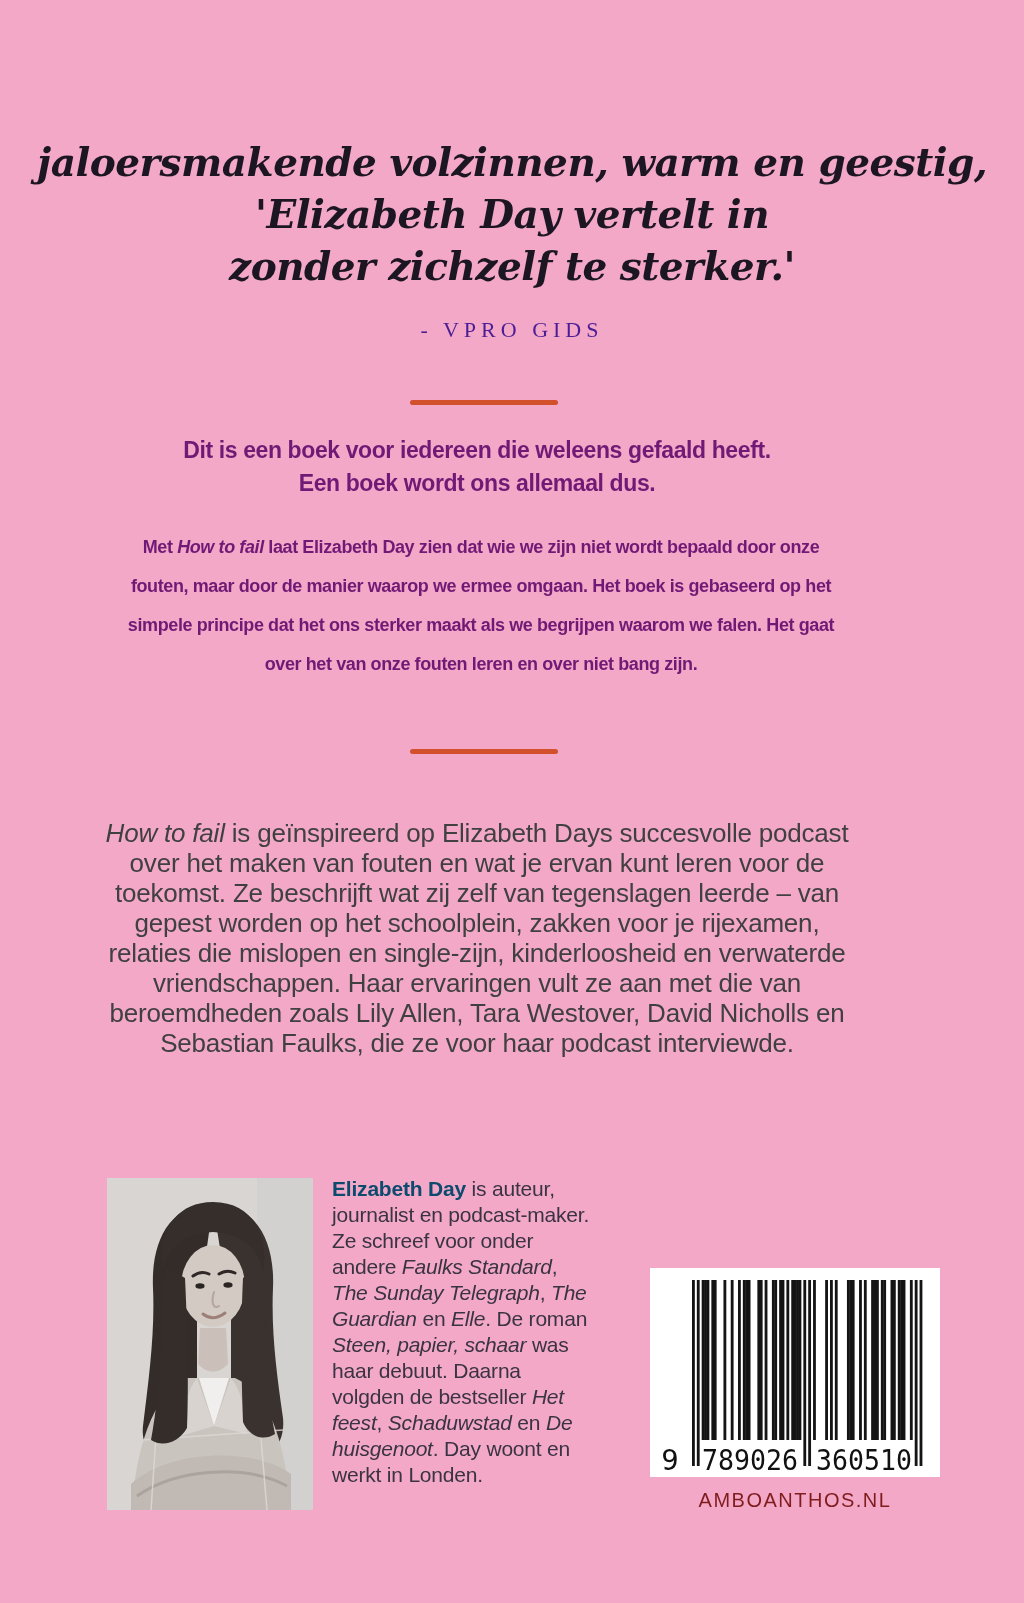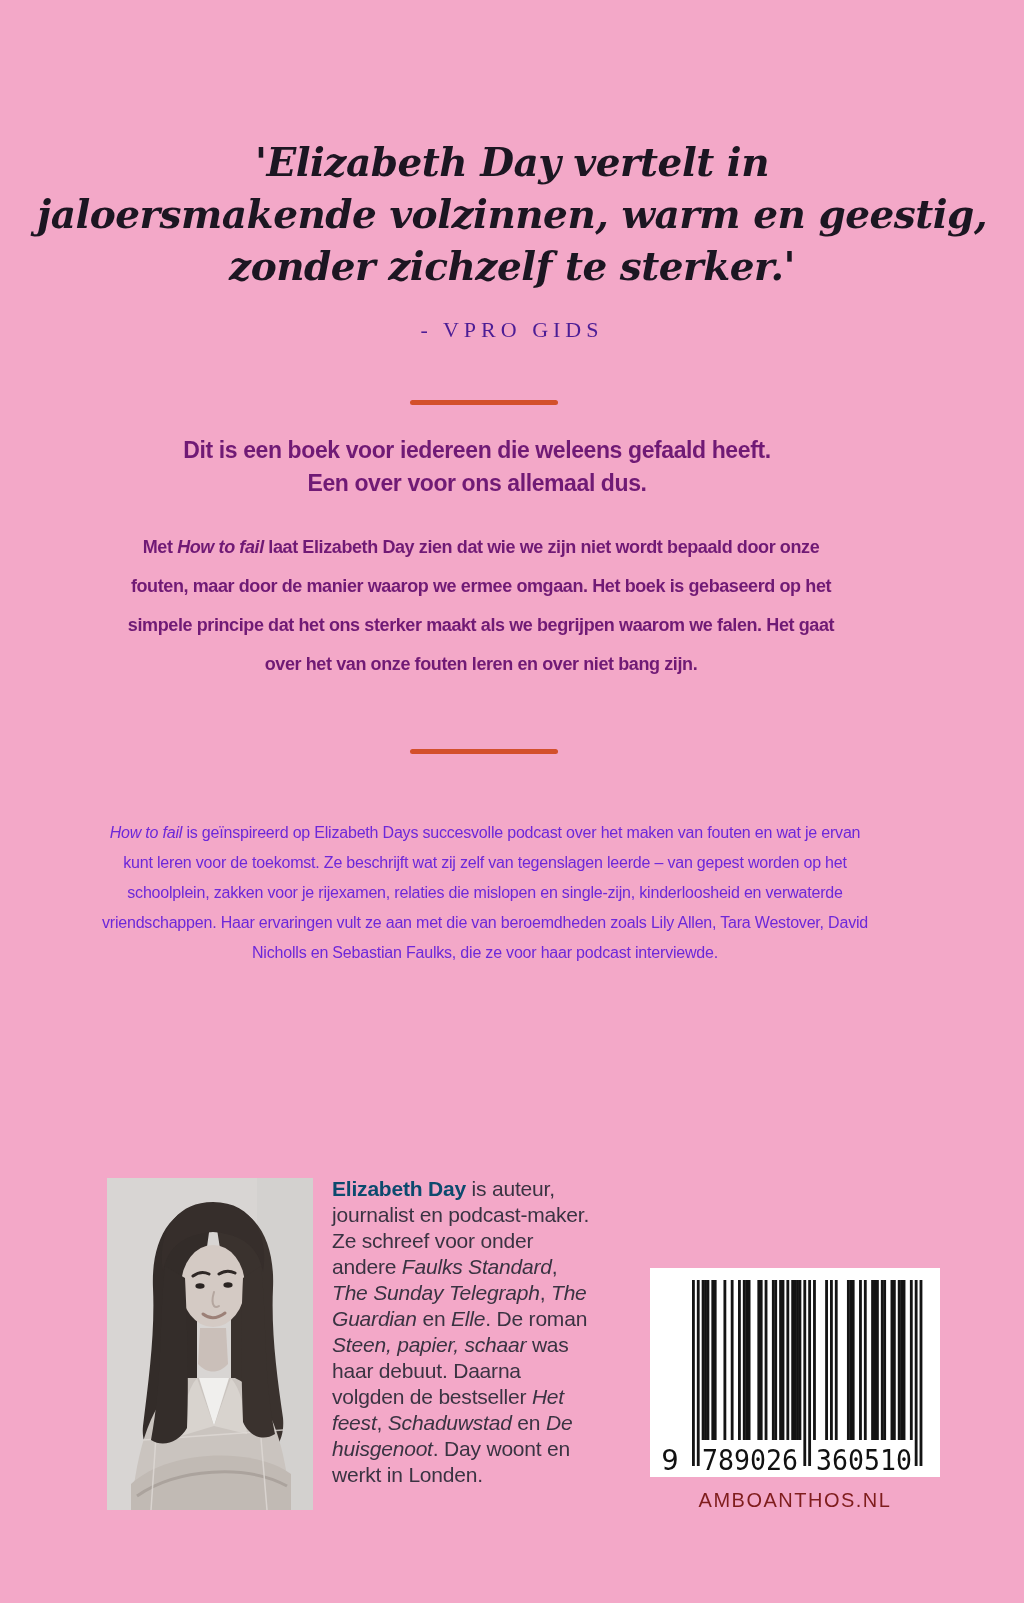--- a/index.html
+++ b/index.html
@@ -55,24 +55,24 @@
     text-align: center;
     color: #701a75;
   }
   .para i, .bio i { font-style: italic; }
   .bold { font-weight: 700; letter-spacing: -0.4px; }
   .block { display: block; }
 
   .intro    { top: 434px; left: 112px; width: 730px; font-size: 23px; line-height: 33px; }
   .synopsis { top: 528px; left: 116px; width: 730px; font-size: 18px; line-height: 39px; }
   .podcast  {
-    top: 818px; left: 100px; width: 770px;
-    font-size: 16px; line-height: 30px;
+    top: 818px; left: 92px; width: 770px;
+    font-size: 26px; line-height: 30px;
     font-weight: 400; letter-spacing: -0.2px;
-    color: #6d28d9;
+    color: #404040;
   }
 
   .photo {
     position: absolute;
     left: 107px; top: 1178px;
     width: 206px; height: 332px;
     overflow: hidden;
   }
   .photo svg { display: block; width: 100%; height: 100%; }
 
@@ -105,31 +105,31 @@
     letter-spacing: 1.5px;
     color: #7f1d1d;
   }
 </style>
 </head>
 <body style="background: rgb(243, 168, 200);">
 
 <div class="cover" style="background: rgb(243, 168, 200);">
 
   <section class="quote">
+    <div class="q-line">jaloersmakende volzinnen, warm en geestig,</div>
     <div class="q-line">'Elizabeth Day vertelt in</div>
-    <div class="q-line">jaloersmakende volzinnen, warm en geestig,</div>
     <div class="q-line">zonder zichzelf te sterker.'</div>
     <div class="q-attr">- VPRO GIDS</div>
   </section>
 
   <div class="divider divider-1" style="background: rgb(211, 80, 44);"></div>
 
   <p class="para bold intro">
     <span class="block">Dit is een boek voor iedereen die weleens gefaald heeft.</span>
-    <span class="block">Een over voor ons allemaal dus.</span>
+    <span class="block">Een boek wordt ons allemaal dus.</span>
   </p>
 
   <p class="para bold synopsis">Met <i>How to fail</i> laat Elizabeth Day zien dat wie we zijn niet wordt bepaald door onze fouten, maar door de manier waarop we ermee omgaan. Het boek is gebaseerd op het simpele principe dat het ons sterker maakt als we begrijpen waarom we falen. Het gaat over het van onze fouten leren en over niet bang zijn.</p>
 
   <div class="divider divider-2" style="background: rgb(211, 80, 44);"></div>
 
   <p class="para podcast"><i>How to fail</i> is geïnspireerd op Elizabeth Days succesvolle podcast over het maken van fouten en wat je ervan kunt leren voor de toekomst. Ze beschrijft wat zij zelf van tegenslagen leerde – van gepest worden op het schoolplein, zakken voor je rijexamen, relaties die mislopen en single-zijn, kinderloosheid en verwaterde vriendschappen. Haar ervaringen vult ze aan met die van beroemdheden zoals Lily Allen, Tara Westover, David Nicholls en Sebastian Faulks, die ze voor haar podcast interviewde.</p>
 
   <figure class="photo">
     <svg viewBox="0 0 206 332" preserveAspectRatio="none" xmlns="http://www.w3.org/2000/svg">

